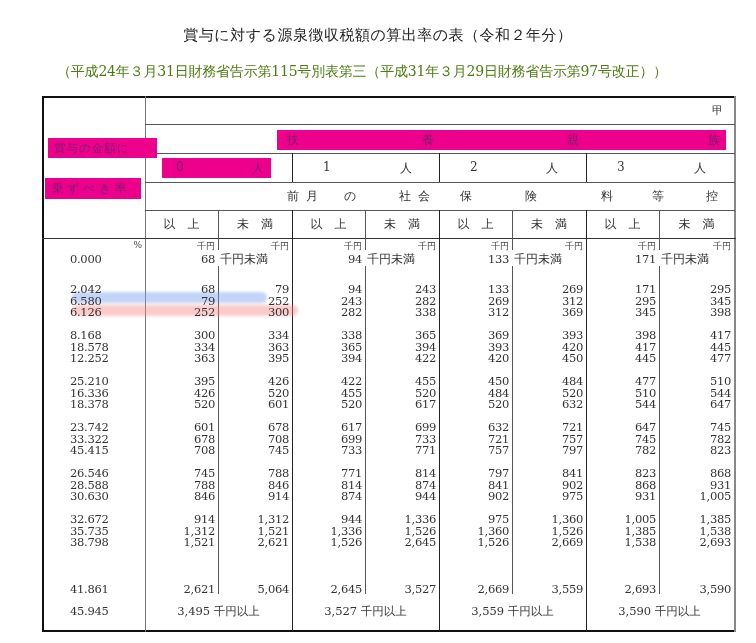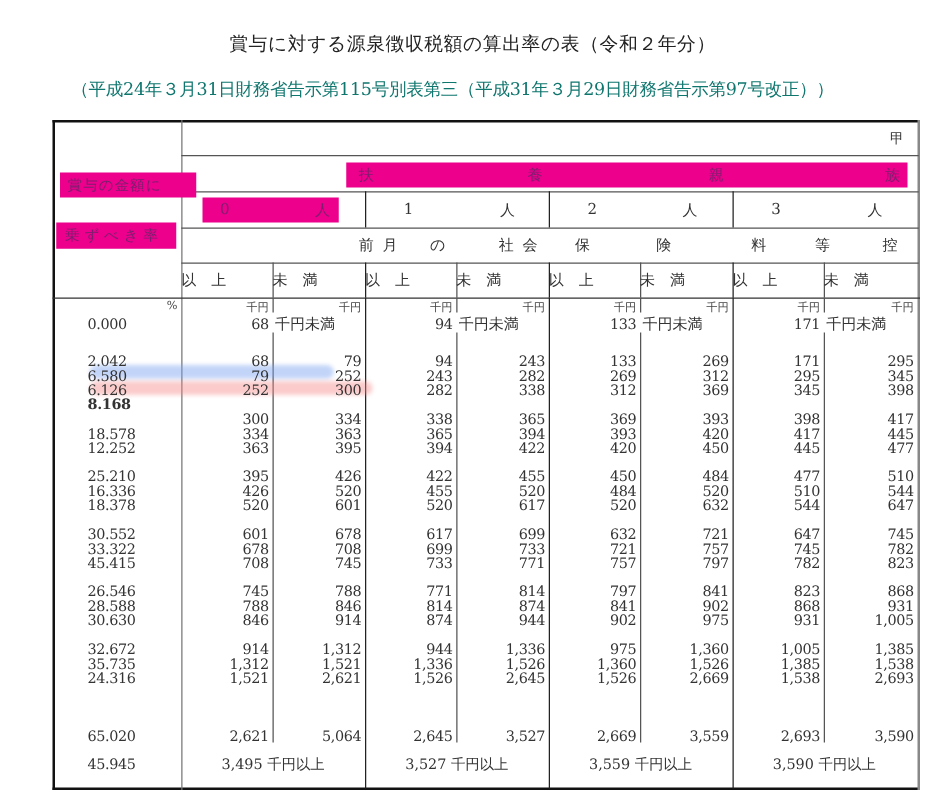--- a/index.html
+++ b/index.html
@@ -1,25 +1,25 @@
 <!DOCTYPE html>
 <html><head>
 <meta charset="utf-8">
 <style>
   html, body { margin:0; padding:0; background:#ffffff; }
   body { width:756px; height:643px; position:relative; overflow:hidden;
          font-family:"DejaVu Serif","Liberation Serif",serif; color:#333; }
   .abs { position:absolute; }
   .title { left:0; width:756px; top:26px; text-align:center; font-size:15px; letter-spacing:0.5px; color:#222; }
-  .subtitle { left:0; width:724px; top:63px; text-align:center; font-size:14px; letter-spacing:-0.2px; color:#0f766e; }
+  .subtitle { left:0; width:724px; top:63px; text-align:center; font-size:14px; letter-spacing:-0.2px; color:#4d7c0f; }
 
   .hline { position:absolute; height:0; }
   .vline { position:absolute; width:0; }
   .hdr { position:absolute; font-size:12px; white-space:nowrap; color:#333; }
-  .hdr-center { }
+  .hdr-center { text-align:center; }
   .unit { position:absolute; font-size:9px; color:#444; text-align:right; white-space:nowrap; }
   .rate { position:absolute; left:70px; width:60px; font-size:11.5px; text-align:left; color:#333; letter-spacing:-0.3px; }
   .num { position:absolute; font-size:11.5px; text-align:right; color:#333; letter-spacing:-0.3px; }
   .span-txt { position:absolute; font-size:11.5px; white-space:nowrap; color:#333; }
 
   .magenta { position:absolute; background:#ec008c; }
   .hl-blue { position:absolute; background:rgba(120,160,240,0.45); filter:blur(1.5px); border-radius:6px; }
   .hl-red { position:absolute; background:rgba(245,130,130,0.42); filter:blur(1.5px); border-radius:6px; }
 </style>
 </head>
@@ -156,21 +156,21 @@
       <div class="num" style="left: 673px; width: 58px; top: 293.5px;">345</div>
       <div class="rate" style="top: 305px;">6.126</div>
       <div class="num" style="left: 157px; width: 58px; top: 305px;">252</div>
       <div class="num" style="left: 231px; width: 58px; top: 305px;">300</div>
       <div class="num" style="left: 304px; width: 58px; top: 305px;">282</div>
       <div class="num" style="left: 378px; width: 58px; top: 305px;">338</div>
       <div class="num" style="left: 451px; width: 58px; top: 305px;">312</div>
       <div class="num" style="left: 525px; width: 58px; top: 305px;">369</div>
       <div class="num" style="left: 598px; width: 58px; top: 305px;">345</div>
       <div class="num" style="left: 673px; width: 58px; top: 305px;">398</div>
-      <div class="rate" style="top: 316px; font-weight: bold;">8.168</div>
+      <div class="rate" style="top: 328px;">8.168</div>
       <div class="num" style="left: 157px; width: 58px; top: 328px;">300</div>
       <div class="num" style="left: 231px; width: 58px; top: 328px;">334</div>
       <div class="num" style="left: 304px; width: 58px; top: 328px;">338</div>
       <div class="num" style="left: 378px; width: 58px; top: 328px;">365</div>
       <div class="num" style="left: 451px; width: 58px; top: 328px;">369</div>
       <div class="num" style="left: 525px; width: 58px; top: 328px;">393</div>
       <div class="num" style="left: 598px; width: 58px; top: 328px;">398</div>
       <div class="num" style="left: 673px; width: 58px; top: 328px;">417</div>
       <div class="rate" style="top: 339.5px;">18.578</div>
       <div class="num" style="left: 157px; width: 58px; top: 339.5px;">334</div>
@@ -210,21 +210,21 @@
       <div class="num" style="left: 673px; width: 58px; top: 385.5px;">544</div>
       <div class="rate" style="top: 397px;">18.378</div>
       <div class="num" style="left: 157px; width: 58px; top: 397px;">520</div>
       <div class="num" style="left: 231px; width: 58px; top: 397px;">601</div>
       <div class="num" style="left: 304px; width: 58px; top: 397px;">520</div>
       <div class="num" style="left: 378px; width: 58px; top: 397px;">617</div>
       <div class="num" style="left: 451px; width: 58px; top: 397px;">520</div>
       <div class="num" style="left: 525px; width: 58px; top: 397px;">632</div>
       <div class="num" style="left: 598px; width: 58px; top: 397px;">544</div>
       <div class="num" style="left: 673px; width: 58px; top: 397px;">647</div>
-      <div class="rate" style="top: 420px;">30.552</div>
+      <div class="rate" style="top: 420px;">23.742</div>
       <div class="num" style="left: 157px; width: 58px; top: 420px;">601</div>
       <div class="num" style="left: 231px; width: 58px; top: 420px;">678</div>
       <div class="num" style="left: 304px; width: 58px; top: 420px;">617</div>
       <div class="num" style="left: 378px; width: 58px; top: 420px;">699</div>
       <div class="num" style="left: 451px; width: 58px; top: 420px;">632</div>
       <div class="num" style="left: 525px; width: 58px; top: 420px;">721</div>
       <div class="num" style="left: 598px; width: 58px; top: 420px;">647</div>
       <div class="num" style="left: 673px; width: 58px; top: 420px;">745</div>
       <div class="rate" style="top: 431.5px;">33.322</div>
       <div class="num" style="left: 157px; width: 58px; top: 431.5px;">678</div>
@@ -282,30 +282,30 @@
       <div class="num" style="left: 673px; width: 58px; top: 512px;">1,385</div>
       <div class="rate" style="top: 523.5px;">35.735</div>
       <div class="num" style="left: 157px; width: 58px; top: 523.5px;">1,312</div>
       <div class="num" style="left: 231px; width: 58px; top: 523.5px;">1,521</div>
       <div class="num" style="left: 304px; width: 58px; top: 523.5px;">1,336</div>
       <div class="num" style="left: 378px; width: 58px; top: 523.5px;">1,526</div>
       <div class="num" style="left: 451px; width: 58px; top: 523.5px;">1,360</div>
       <div class="num" style="left: 525px; width: 58px; top: 523.5px;">1,526</div>
       <div class="num" style="left: 598px; width: 58px; top: 523.5px;">1,385</div>
       <div class="num" style="left: 673px; width: 58px; top: 523.5px;">1,538</div>
-      <div class="rate" style="top: 535px;">24.316</div>
+      <div class="rate" style="top: 535px;">38.798</div>
       <div class="num" style="left: 157px; width: 58px; top: 535px;">1,521</div>
       <div class="num" style="left: 231px; width: 58px; top: 535px;">2,621</div>
       <div class="num" style="left: 304px; width: 58px; top: 535px;">1,526</div>
       <div class="num" style="left: 378px; width: 58px; top: 535px;">2,645</div>
       <div class="num" style="left: 451px; width: 58px; top: 535px;">1,526</div>
       <div class="num" style="left: 525px; width: 58px; top: 535px;">2,669</div>
       <div class="num" style="left: 598px; width: 58px; top: 535px;">1,538</div>
       <div class="num" style="left: 673px; width: 58px; top: 535px;">2,693</div>
-      <div class="rate" style="top: 582px;">65.020</div>
+      <div class="rate" style="top: 582px;">41.861</div>
       <div class="num" style="left: 157px; width: 58px; top: 582px;">2,621</div>
       <div class="num" style="left: 231px; width: 58px; top: 582px;">5,064</div>
       <div class="num" style="left: 304px; width: 58px; top: 582px;">2,645</div>
       <div class="num" style="left: 378px; width: 58px; top: 582px;">3,527</div>
       <div class="num" style="left: 451px; width: 58px; top: 582px;">2,669</div>
       <div class="num" style="left: 525px; width: 58px; top: 582px;">3,559</div>
       <div class="num" style="left: 598px; width: 58px; top: 582px;">2,693</div>
       <div class="num" style="left: 673px; width: 58px; top: 582px;">3,590</div>
       <div class="rate" style="top: 604px;">45.945</div>
       <div class="span-txt" style="left: 145px; width: 147px; text-align: center; top: 604px;">3,495 千円以上</div>

